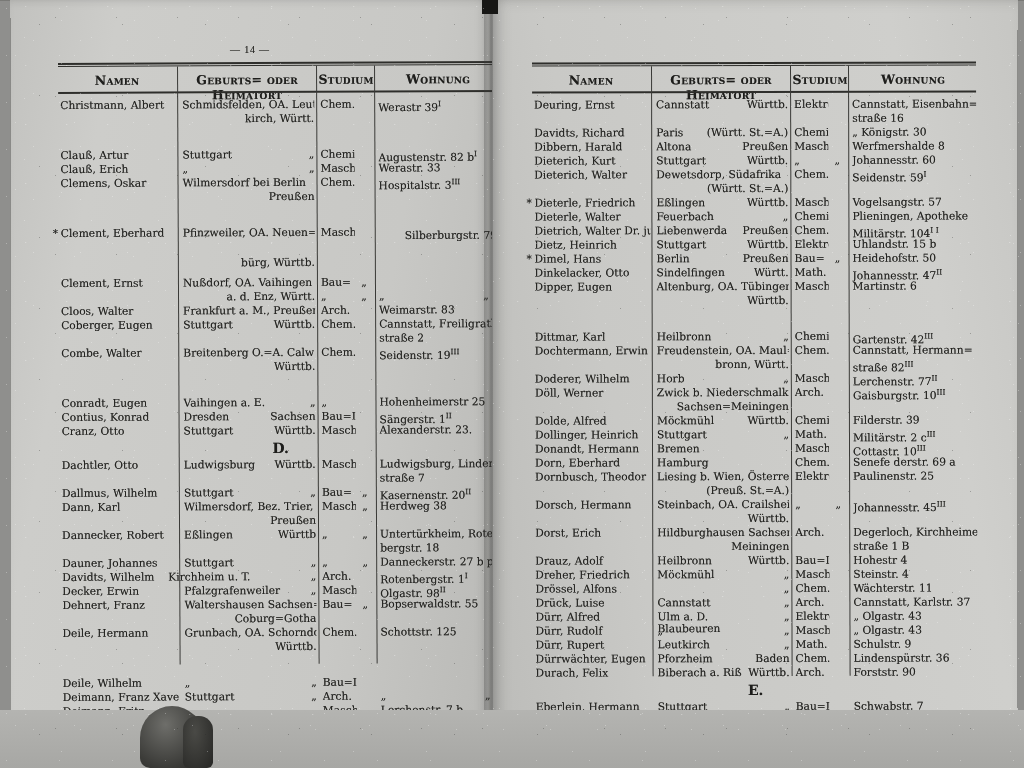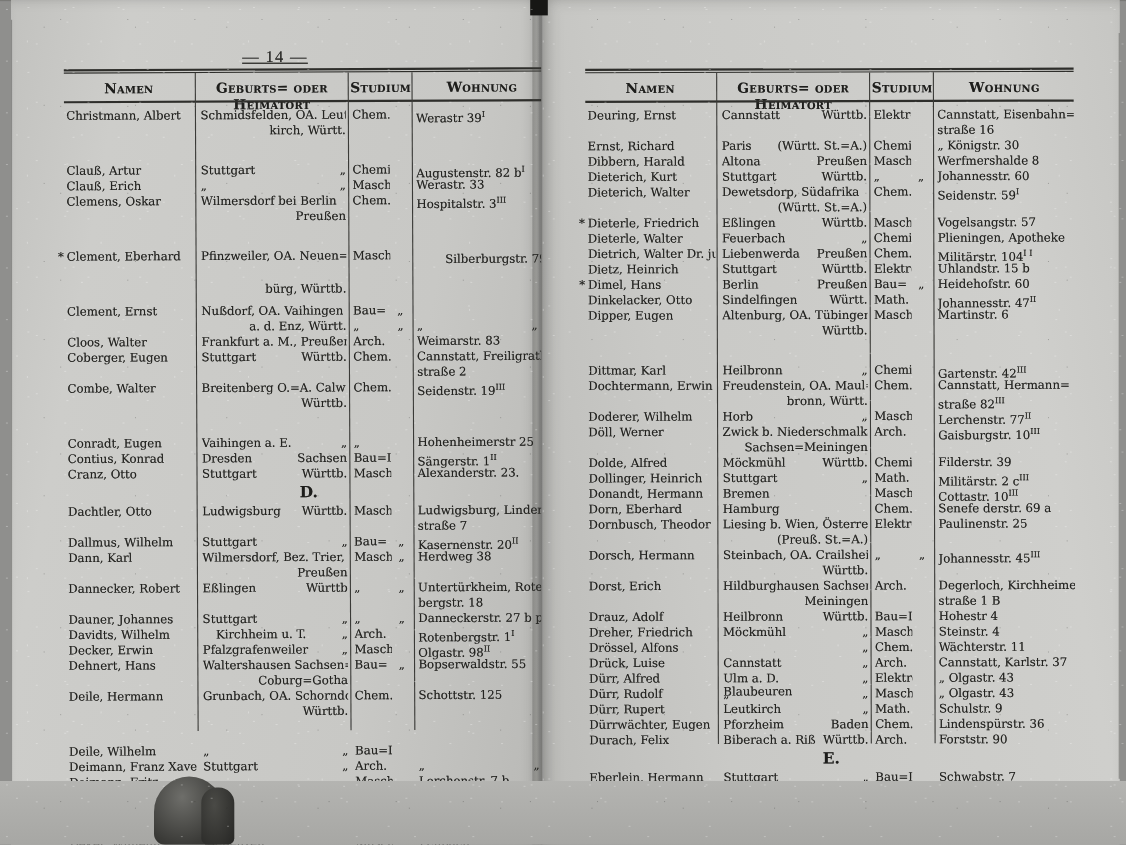--- a/index.html
+++ b/index.html
@@ -50,23 +50,22 @@
       radial-gradient(circle at 26% 83%,#fff 0 .6px,transparent .7px),
       radial-gradient(circle at 71% 76%,#fff 0 .6px,transparent .7px),
       radial-gradient(circle at 48% 35%,#2a2a28 0 .5px,transparent .6px),
       radial-gradient(circle at 91% 22%,#2a2a28 0 .5px,transparent .6px);
     background-size:53px 47px,67px 61px,41px 59px,73px 43px,59px 67px,47px 53px,83px 71px,61px 79px;
   }
   
   .fr{font-family:"DejaVu Serif","Liberation Serif",serif;}
   .folio{
     position:absolute;text-align:center;width:100%;
-    font-size:15px;color:#2b2b28;letter-spacing:.08em;
+    font-size:10px;color:#2b2b28;letter-spacing:.08em;
     font-family:"Liberation Serif",serif;
-    text-decoration:underline;
   }
   .tbl{position:absolute;color:#22221f;}
   .rule{position:absolute;left:0;right:0;background:#2e2e2b;}
   .rule.thick{height:2px;}
   .rule.thin{height:1px;}
   .vrule{position:absolute;width:1px;background:#3a3a37;}
   .hdr{
     position:absolute;text-align:center;
     font-weight:bold;font-size:12.5px;color:#1e1e1c;
     font-family:"DejaVu Serif",serif;
@@ -263,34 +262,34 @@
           <div class="row">
             <span class="cell c-name" style="left: 2px; width: 116px;">Dauner, Johannes</span>
             <span class="cell c-place" style="left: 124px; width: 132px;">Stuttgart</span>
             <span class="cell c-region" style="left: 124px; width: 132px; text-align: right;">„</span>
             <span class="cell c-study" style="left: 262px; width: 34px;">„</span>
             <span class="cell c-study2" style="left: 296px; width: 18px; text-align: center;">„</span>
             <span class="cell c-home" style="left: 320px; width: 124px;">Danneckerstr. 27 b p</span>
           </div>
           <div class="row">
             <span class="cell c-name" style="left: 2px; width: 116px;">Davidts, Wilhelm</span>
-            <span class="cell c-place" style="left: 136px; width: 132px;">Kirchheim u. T.</span>
+            <span class="cell c-place" style="left: 108px; width: 132px;">Kirchheim u. T.</span>
             <span class="cell c-region" style="left: 124px; width: 132px; text-align: right;">„</span>
             <span class="cell c-study" style="left: 262px; width: 34px;">Arch.</span>
             <span class="cell c-home" style="left: 320px; width: 124px;">Rotenbergstr. 1<span class="sup">I</span></span>
           </div>
           <div class="row">
             <span class="cell c-name" style="left: 2px; width: 116px;">Decker, Erwin</span>
             <span class="cell c-place" style="left: 124px; width: 132px;">Pfalzgrafenweiler</span>
             <span class="cell c-region" style="left: 124px; width: 132px; text-align: right;">„</span>
             <span class="cell c-study" style="left: 262px; width: 34px;">Masch.=Ing.</span>
             <span class="cell c-home" style="left: 320px; width: 124px;">Olgastr. 98<span class="sup">II</span></span>
           </div>
           <div class="row">
-            <span class="cell c-name" style="left: 2px; width: 116px;">Dehnert, Hans</span>
+            <span class="cell c-name" style="left: 2px; width: 116px;">Dehnert, Franz</span>
             <span class="cell c-place" style="left: 124px; width: 132px;">Waltershausen  Sachsen=</span>
             <span class="cell c-study" style="left: 262px; width: 34px;">Bau=</span>
             <span class="cell c-study2" style="left: 296px; width: 18px; text-align: center;">„</span>
             <span class="cell c-home" style="left: 320px; width: 124px;">Bopserwaldstr. 55</span>
           </div>
           <div class="row">
             <span class="cell c-region" style="left: 124px; width: 132px; text-align: right;">Coburg=Gotha</span>
           </div>
           <div class="row">
             <span class="cell c-name" style="left: 2px; width: 116px;">Deile, Hermann</span>
@@ -376,21 +375,21 @@
             <span class="cell c-name" style="left: 2px; width: 116px;">Deuring, Ernst</span>
             <span class="cell c-place" style="left: 124px; width: 132px;">Cannstatt</span>
             <span class="cell c-region" style="left: 124px; width: 132px; text-align: right;">Württb.</span>
             <span class="cell c-study" style="left: 262px; width: 34px;">Elektro=Ing.</span>
             <span class="cell c-home" style="left: 320px; width: 124px;">Cannstatt, Eisenbahn=</span>
           </div>
           <div class="row">
             <span class="cell c-home" style="left: 320px; width: 124px;">straße 16</span>
           </div>
           <div class="row">
-            <span class="cell c-name" style="left: 2px; width: 116px;">Ernst, Richard</span>
+            <span class="cell c-name" style="left: 2px; width: 116px;">Davidts, Richard</span>
             <span class="cell c-place" style="left: 124px; width: 132px;">Paris</span>
             <span class="cell c-region" style="left: 124px; width: 132px; text-align: right;">(Württ. St.=A.)</span>
             <span class="cell c-study" style="left: 262px; width: 34px;">Chemie</span>
             <span class="cell c-home" style="left: 320px; width: 124px;">„   Königstr. 30</span>
           </div>
           <div class="row">
             <span class="cell c-name" style="left: 2px; width: 116px;">Dibbern, Harald</span>
             <span class="cell c-place" style="left: 124px; width: 132px;">Altona</span>
             <span class="cell c-region" style="left: 124px; width: 132px; text-align: right;">Preußen</span>
             <span class="cell c-study" style="left: 262px; width: 34px;">Masch.=Ing.</span>
@@ -442,21 +441,21 @@
             <span class="cell c-study" style="left: 262px; width: 34px;">Elektro=Ing.</span>
             <span class="cell c-home" style="left: 320px; width: 124px;">Uhlandstr. 15 b</span>
           </div>
           <div class="row">
             <span class="ast">*</span>
             <span class="cell c-name" style="left: 2px; width: 116px;">Dimel, Hans</span>
             <span class="cell c-place" style="left: 124px; width: 132px;">Berlin</span>
             <span class="cell c-region" style="left: 124px; width: 132px; text-align: right;">Preußen</span>
             <span class="cell c-study" style="left: 262px; width: 34px;">Bau=</span>
             <span class="cell c-study2" style="left: 296px; width: 18px; text-align: center;">„</span>
-            <span class="cell c-home" style="left: 320px; width: 124px;">Heidehofstr. 60</span>
+            <span class="cell c-home" style="left: 320px; width: 124px;">Heidehofstr. 50</span>
           </div>
           <div class="row">
             <span class="cell c-name" style="left: 2px; width: 116px;">Dinkelacker, Otto</span>
             <span class="cell c-place" style="left: 124px; width: 132px;">Sindelfingen</span>
             <span class="cell c-region" style="left: 124px; width: 132px; text-align: right;">Württ.</span>
             <span class="cell c-study" style="left: 262px; width: 34px;">Math. u. Nat</span>
             <span class="cell c-home" style="left: 320px; width: 124px;">Johannesstr. 47<span class="sup">II</span></span>
           </div>
           <div class="row">
             <span class="cell c-name" style="left: 2px; width: 116px;">Dipper, Eugen</span>

